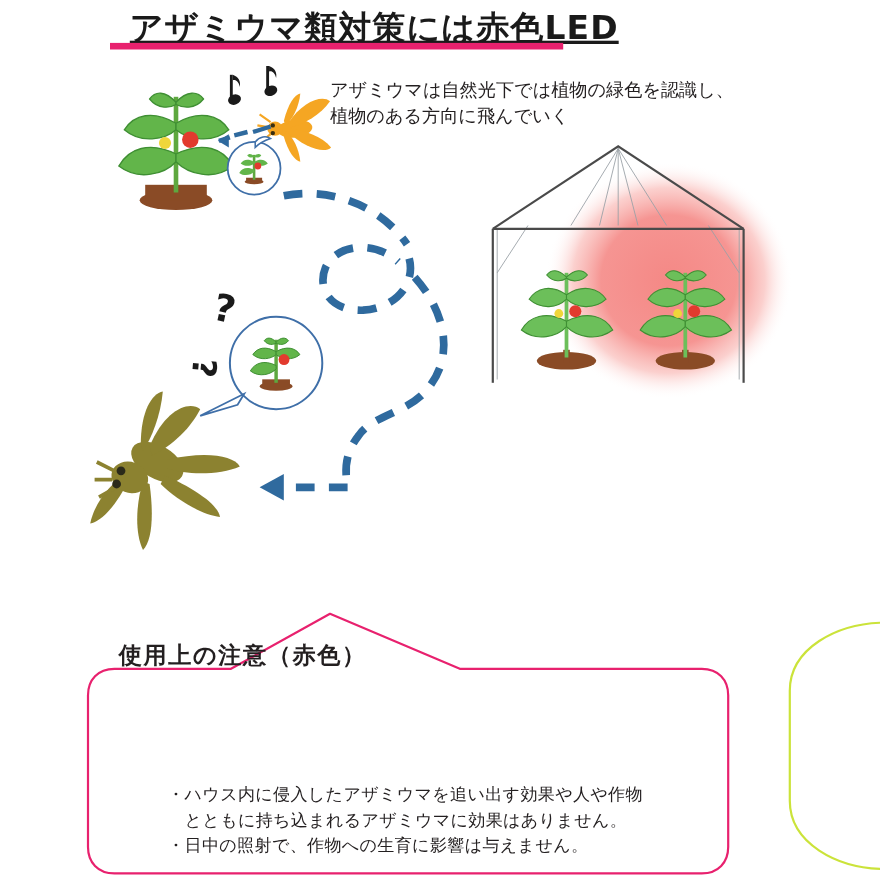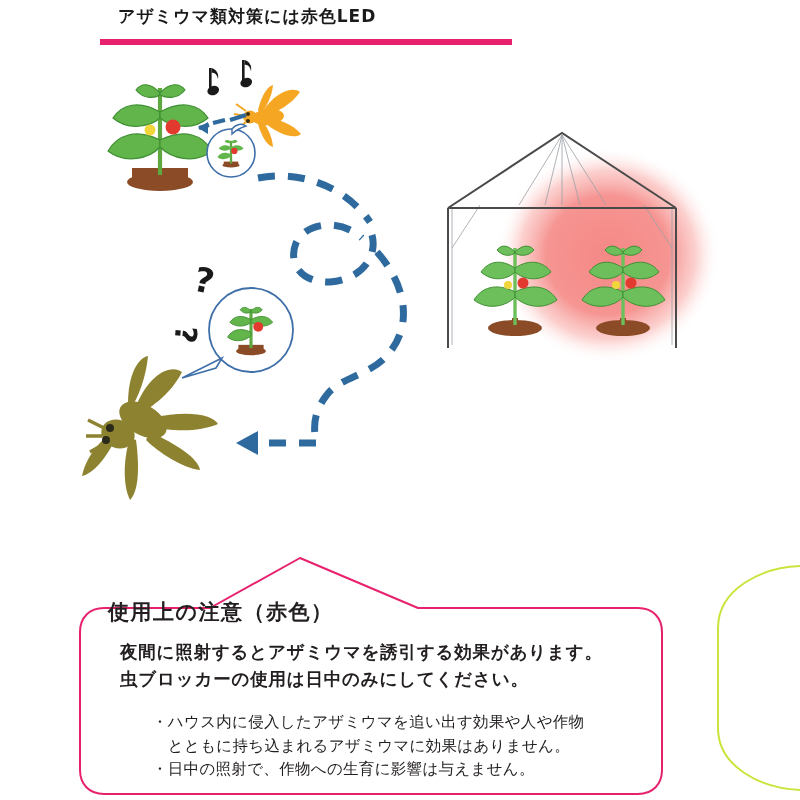--- a/index.html
+++ b/index.html
@@ -21,25 +21,26 @@
     left: 0; top: 0;
     width: 800px;
     height: 800px;
   }
 
   
   .title {
     position: absolute;
     left: 118px;
     top: 5px;
-    font-size: 17px;
+    font-size: 30px;
     font-weight: bold;
     letter-spacing: 1px;
     white-space: nowrap;
     color: #1a1a1a;
+    text-decoration: underline;
   }
   .title-rule {
     position: absolute;
     left: 100px;
     top: 39px;
     width: 412px;
     height: 6px;
     background: #e8216e;
   }
 
@@ -59,21 +60,21 @@
     position: absolute;
     left: 78px;
     top: 556px;
     width: 586px;
     height: 240px;
   }
 
   .callout-title {
     position: absolute;
     left: 108px;
-    top: 598px;
+    top: 582px;
     font-size: 21px;
     font-weight: bold;
     letter-spacing: 1.5px;
     white-space: nowrap;
   }
   .callout-body {
     position: absolute;
     left: 120px;
     top: 639px;
     font-size: 17.5px;
@@ -94,20 +95,22 @@
   }
 </style>
 </head>
 <body>
 
 <div class="stage">
 
   <div class="title">アザミウマ類対策には赤色LED</div>
   <div class="title-rule"></div>
 
+  <div class="para para-top"><span>アザミウマは自然光下では植物の緑色を認識し、</span>
+<span>植物のある方向に飛んでいく</span></div>
 
 
   <svg class="stage" viewBox="0 0 800 800" style="position:absolute;left:0;top:0;pointer-events:none;">
     <defs>
       <radialGradient id="glow" cx="50%" cy="50%" r="50%">
         <stop offset="0%" stop-color="#f4827f" stop-opacity="0.95"></stop>
         <stop offset="55%" stop-color="#f4827f" stop-opacity="0.85"></stop>
         <stop offset="78%" stop-color="#f8a9a5" stop-opacity="0.55"></stop>
         <stop offset="100%" stop-color="#ffffff" stop-opacity="0"></stop>
       </radialGradient>
@@ -278,20 +281,18 @@
     <path d="M26,52
              C11,52 2,62 2,76
              L2,214 C2,228 11,238 26,238
              L560,238 C575,238 584,228 584,214
              L584,76 C584,62 575,52 560,52
              L340,52 L222,2 L132,52 Z" fill="#ffffff" stroke="#e8216e" stroke-width="2" stroke-linejoin="round"></path>
   </svg>
 
   <div class="callout-title">使用上の注意（赤色）</div>
 
-  <div class="callout-body"><span>夜間に照射するとアザミウマを誘引する効果があります。</span>
-<span>虫ブロッカーの使用は日中のみにしてください。</span></div>
 
   <div class="callout-bullets"><span>・ハウス内に侵入したアザミウマを追い出す効果や人や作物</span>
 <span>　とともに持ち込まれるアザミウマに効果はありません。</span>
 <span>・日中の照射で、作物への生育に影響は与えません。</span></div>
 
 </div>
 
 </body></html>

